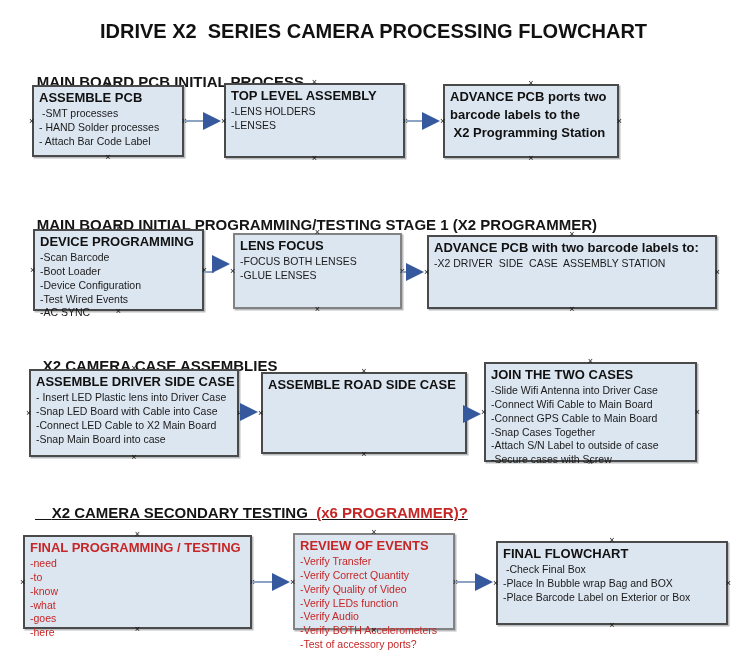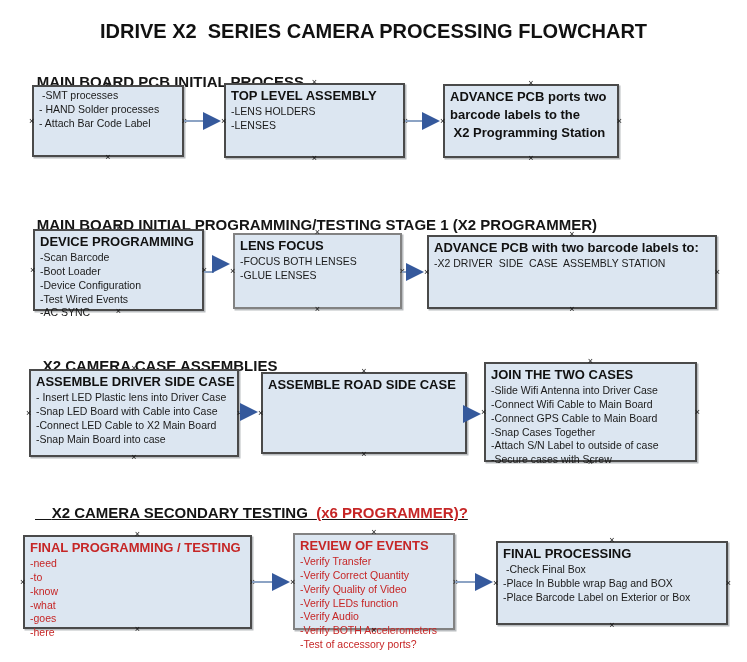--- a/index.html
+++ b/index.html
@@ -63,20 +63,21 @@
     <span>MAIN BOARD INITIAL PROGRAMMING/TESTING STAGE 1 (X2 PROGRAMMER)</span>
   </div>
   <div class="sec-heading" style="left:26px;top:340px;">
     <span>X2 CAMERA CASE ASSEMBLIES</span>
   </div>
   <div class="sec-heading" style="left:35px;top:487px;text-decoration:underline;">
     <span>X2 CAMERA SECONDARY TESTING  </span><span class="red-part">(x6 PROGRAMMER)?</span>
   </div>
 
   <div class="box" style="left:32px;top:85px;width:152px;height:72px;">
+    <div class="box-title">ASSEMBLE PCB</div>
     <div class="box-body"> -SMT processes
 - HAND Solder processes
 - Attach Bar Code Label</div>
   <span class="xm xm-top">×</span>
       <span class="xm xm-bottom">×</span>
       <span class="xm xm-left">×</span>
       <span class="xm xm-right">×</span>
     </div>
   <div class="box" style="left:224px;top:83px;width:181px;height:75px;">
     <div class="box-title">TOP LEVEL ASSEMBLY</div>
@@ -181,21 +182,21 @@
 -Verify LEDs function
 -Verify Audio
 -Verify BOTH Accelerometers
 -Test of accessory ports?</div>
   <span class="xm xm-top">×</span>
       <span class="xm xm-bottom">×</span>
       <span class="xm xm-left">×</span>
       <span class="xm xm-right">×</span>
     </div>
   <div class="box" style="left:496px;top:541px;width:232px;height:84px;">
-    <div class="box-title">FINAL PROCESSING</div>
+    <div class="box-title">FINAL FLOWCHART</div>
     <div class="box-body"> -Check Final Box
 -Place In Bubble wrap Bag and BOX
 -Place Barcode Label on Exterior or Box</div>
   <span class="xm xm-top">×</span>
       <span class="xm xm-bottom">×</span>
       <span class="xm xm-left">×</span>
       <span class="xm xm-right">×</span>
     </div>
 
   <svg id="connector-layer" width="747" height="662" viewBox="0 0 747 662">

